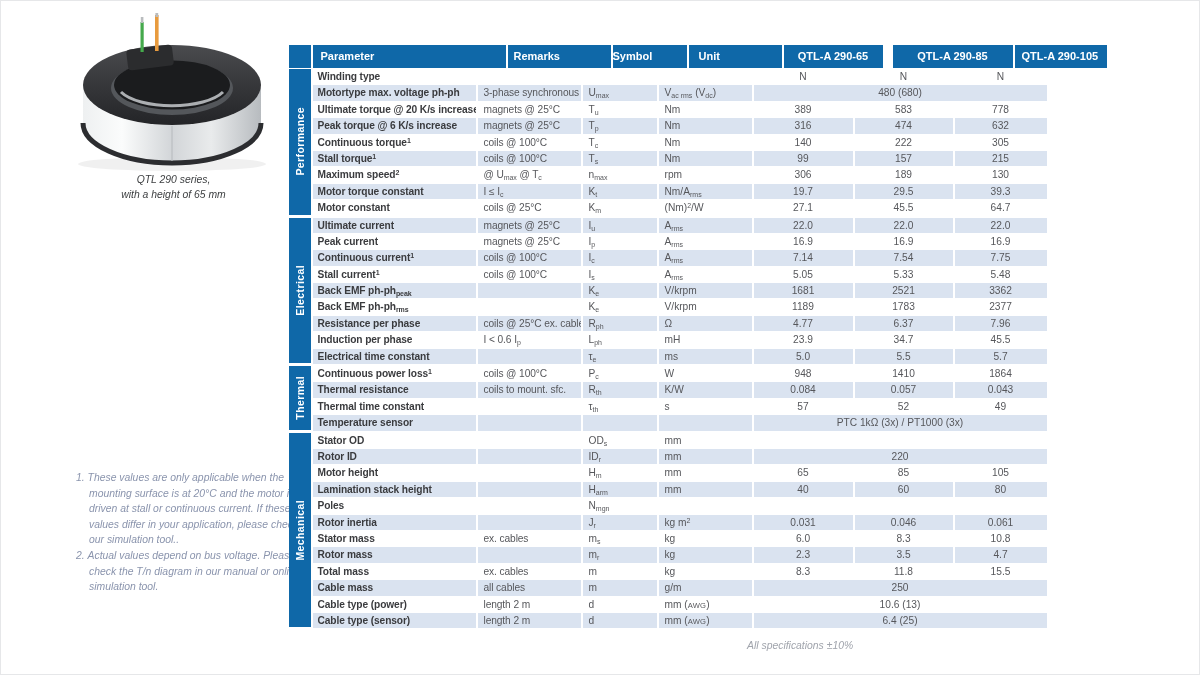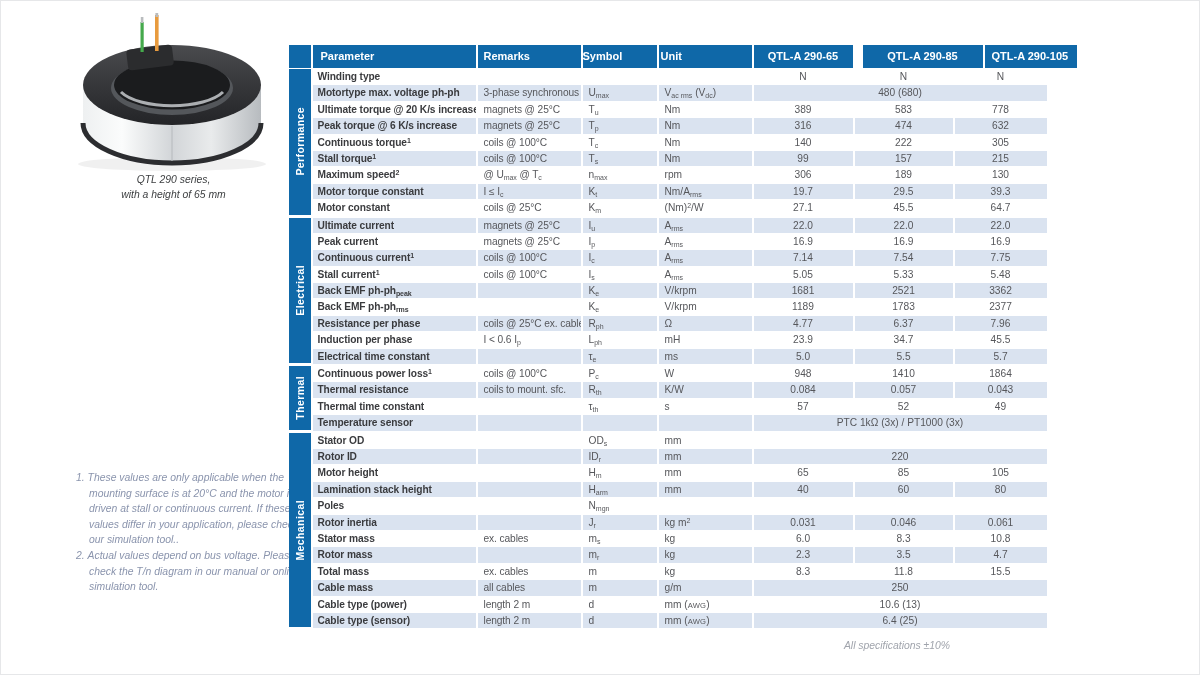--- a/index.html
+++ b/index.html
@@ -12,24 +12,24 @@
            font-style:italic;font-size:10.4px;line-height:14.5px;color:#3e4042;}
   
   .footnotes{position:absolute;left:75px;top:469px;width:234px;
              font-style:italic;font-size:10.4px;line-height:15.6px;color:#8a94ad;}
   .fn{padding-left:13px;text-indent:-13px;}
   
   .thead{position:absolute;left:288px;top:44px;height:23px;display:flex;}
   .th{background:var(--blue);color:#fff;font-weight:bold;font-size:11px;line-height:23px;
       white-space:nowrap;overflow:hidden;}
   .w-cat{width:22px;margin-right:1.5px;}
-  .w-param{width:163px;margin-right:2px;padding-left:8px;}
+  .w-param{width:193px;margin-right:2px;padding-left:8px;}
   .w-remarks{width:103px;margin-right:2px;padding-left:6px;}
   .w-symbol{width:74px;margin-right:2px;padding-left:0;}
-  .w-unit{width:93px;margin-right:2px;padding-left:2px;}
+  .w-unit{width:93px;margin-right:2px;padding-left:10px;}
   .w-v1{width:99px;margin-right:10px;text-align:center;}
   .w-v2{width:120px;margin-right:2px;text-align:center;}
   .w-v3h{width:92px;text-align:left;padding-left:7px;}
   .tbody-wrap{position:absolute;left:288px;top:68px;width:790px;}
   .group{position:relative;margin-bottom:2px;}
   .cat{position:absolute;left:0;top:0;bottom:1px;width:22px;background:var(--blue);
        display:flex;align-items:center;justify-content:center;}
   .cat span{writing-mode:vertical-rl;transform:rotate(180deg);color:#fff;font-weight:bold;
             font-size:10.5px;letter-spacing:.4px;white-space:nowrap;}
   .row{display:flex;height:15.4px;margin-bottom:1px;padding-left:23.5px;}
@@ -41,21 +41,21 @@
   .c-unit{width:93px;margin-right:2px;padding-left:6px;}
   .c-val{margin-right:2px;text-align:center;}
   .c-val.v0{width:99px;}
   .c-val.v1{width:98px;}
   .c-val.v2{width:92px;margin-right:0;}
   .c-span{width:293px;text-align:center;margin-right:0;}
   .sb{font-size:7px;line-height:0;vertical-align:-2px;}
   .sp{font-size:7px;line-height:0;vertical-align:3.5px;}
   .sc{font-size:7.6px;letter-spacing:.2px;}
   
-  .spec-note{position:absolute;left:746px;top:639px;width:300px;text-align:center;
+  .spec-note{position:absolute;left:746px;top:639px;width:300px;text-align:left;
              font-style:italic;font-size:10.4px;color:#a0a4ac;}
 </style>
 </head>
 <body>
 
 <div class="page">
 
   <div class="figure">
     <svg width="205" height="160" viewBox="0 0 205 160">
       <defs>

